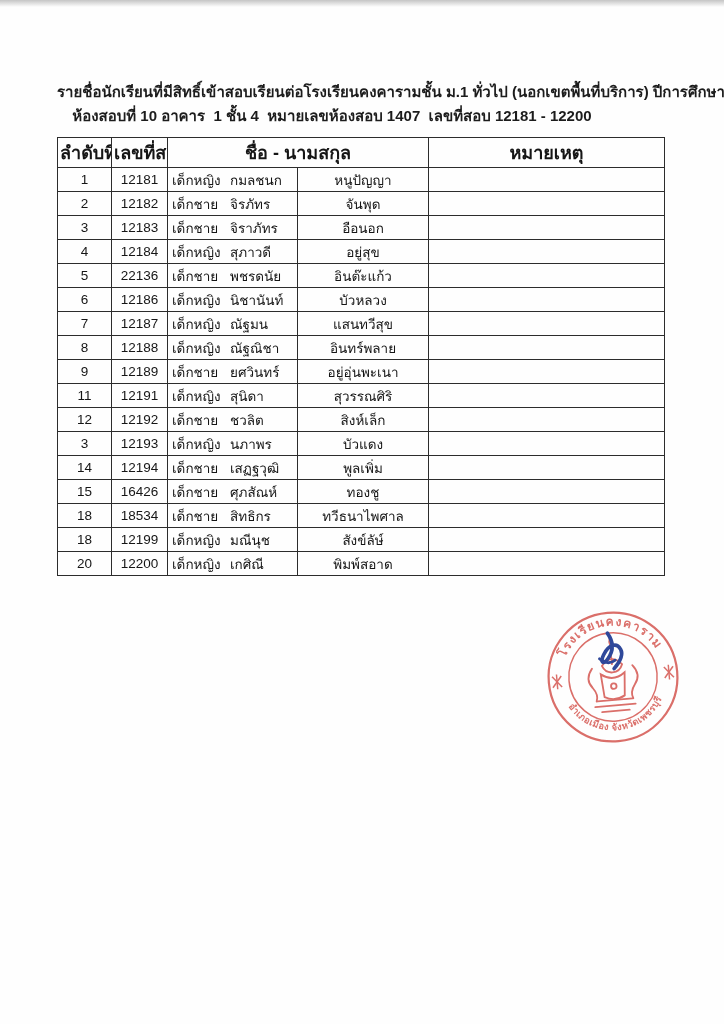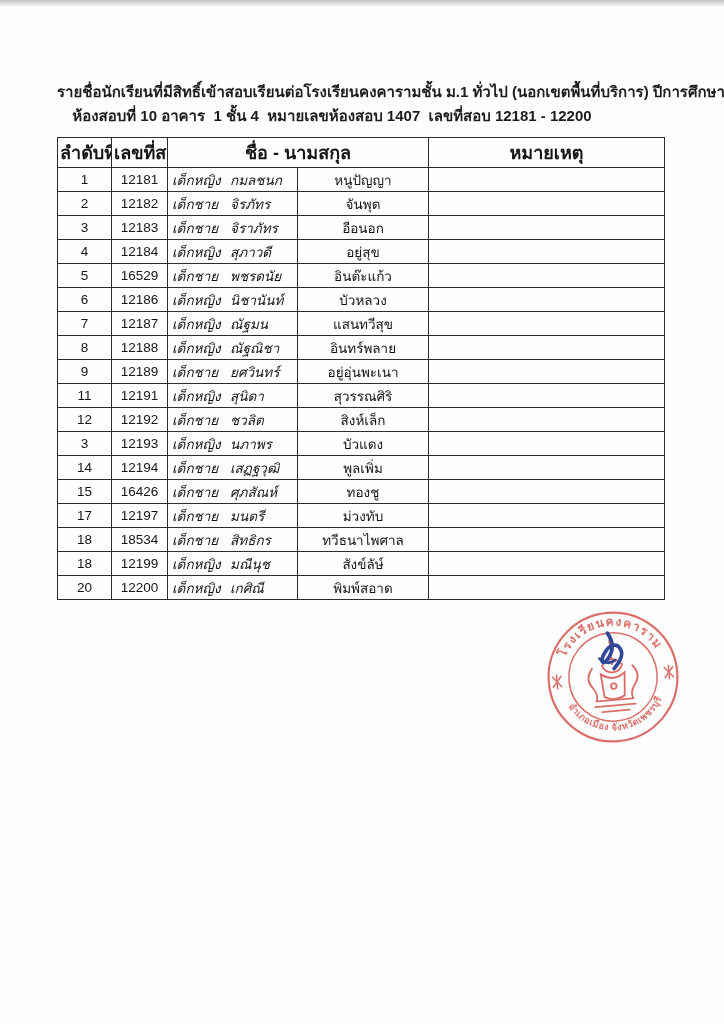--- a/index.html
+++ b/index.html
@@ -26,21 +26,21 @@
     font-size:13.5px;color:#151515;
   }
   table.roster th, table.roster td{
     border:1.5px solid #2c2c2c;overflow:hidden;white-space:nowrap;
   }
   table.roster th{
     height:26px;font-weight:bold;text-align:center;padding:0 2px;font-size:18px;
   }
   table.roster td{height:23px;padding:0 4px;}
   td.c-center{text-align:center;padding:0 2px;}
-  td.c-name{padding-left:5px;font-style:italic;}
+  td.c-name{padding-left:5px;}
   span.t-title{display:inline-block;min-width:58px;}
   td.c-last{padding-left:6px;text-align:center;}
   .stamp{
     position:absolute;left:544px;top:608px;width:138px;height:138px;
     transform:rotate(-5deg);
     mix-blend-mode:multiply;opacity:.93;
     pointer-events:none;
   }
 </style>
 </head>
@@ -91,21 +91,21 @@
       </tr>
       <tr>
         <td class="c-center">4</td>
         <td class="c-center">12184</td>
         <td class="c-name"><span class="t-title">เด็กหญิง</span><span>สุภาวดี</span></td>
         <td class="c-last">อยู่สุข</td>
         <td></td>
       </tr>
       <tr>
         <td class="c-center">5</td>
-        <td class="c-center">16529</td>
+        <td class="c-center">22136</td>
         <td class="c-name"><span class="t-title">เด็กชาย</span><span>พชรดนัย</span></td>
         <td class="c-last">อินต๊ะแก้ว</td>
         <td></td>
       </tr>
       <tr>
         <td class="c-center">6</td>
         <td class="c-center">12186</td>
         <td class="c-name"><span class="t-title">เด็กหญิง</span><span>นิชานันท์</span></td>
         <td class="c-last">บัวหลวง</td>
         <td></td>
@@ -157,27 +157,20 @@
         <td class="c-center">12194</td>
         <td class="c-name"><span class="t-title">เด็กชาย</span><span>เสฏฐวุฒิ</span></td>
         <td class="c-last">พูลเพิ่ม</td>
         <td></td>
       </tr>
       <tr>
         <td class="c-center">15</td>
         <td class="c-center">16426</td>
         <td class="c-name"><span class="t-title">เด็กชาย</span><span>ศุภสัณห์</span></td>
         <td class="c-last">ทองชู</td>
-        <td></td>
-      </tr>
-      <tr>
-        <td class="c-center">17</td>
-        <td class="c-center">12197</td>
-        <td class="c-name"><span class="t-title">เด็กชาย</span><span>มนตรี</span></td>
-        <td class="c-last">ม่วงทับ</td>
         <td></td>
       </tr>
       <tr>
         <td class="c-center">18</td>
         <td class="c-center">18534</td>
         <td class="c-name"><span class="t-title">เด็กชาย</span><span>สิทธิกร</span></td>
         <td class="c-last">ทวีธนาไพศาล</td>
         <td></td>
       </tr>
       <tr>

